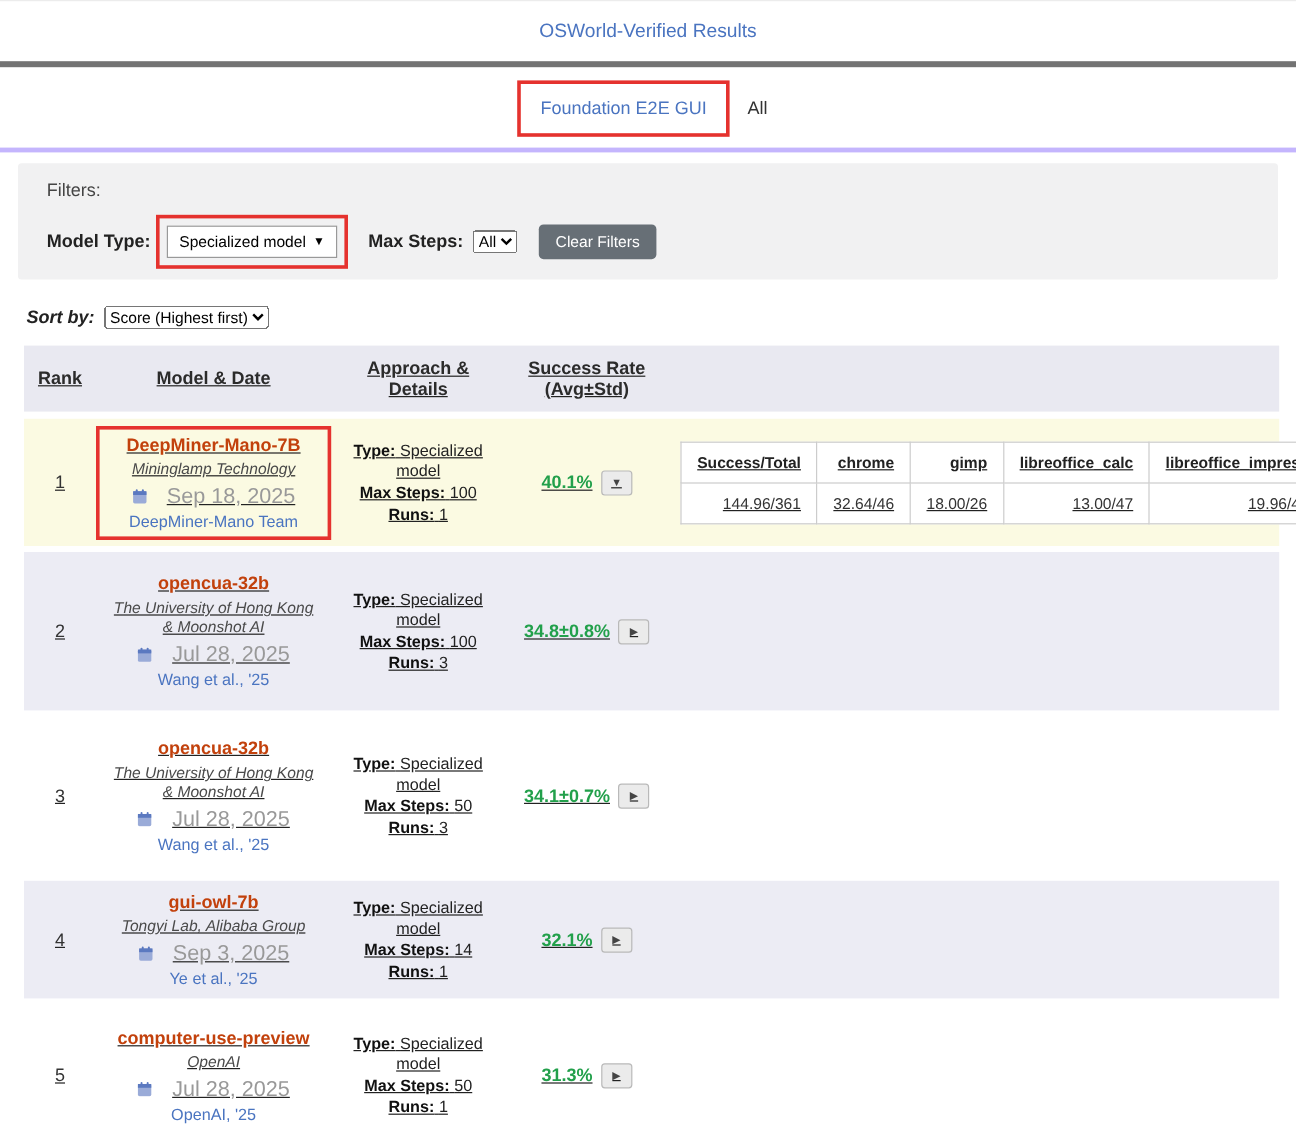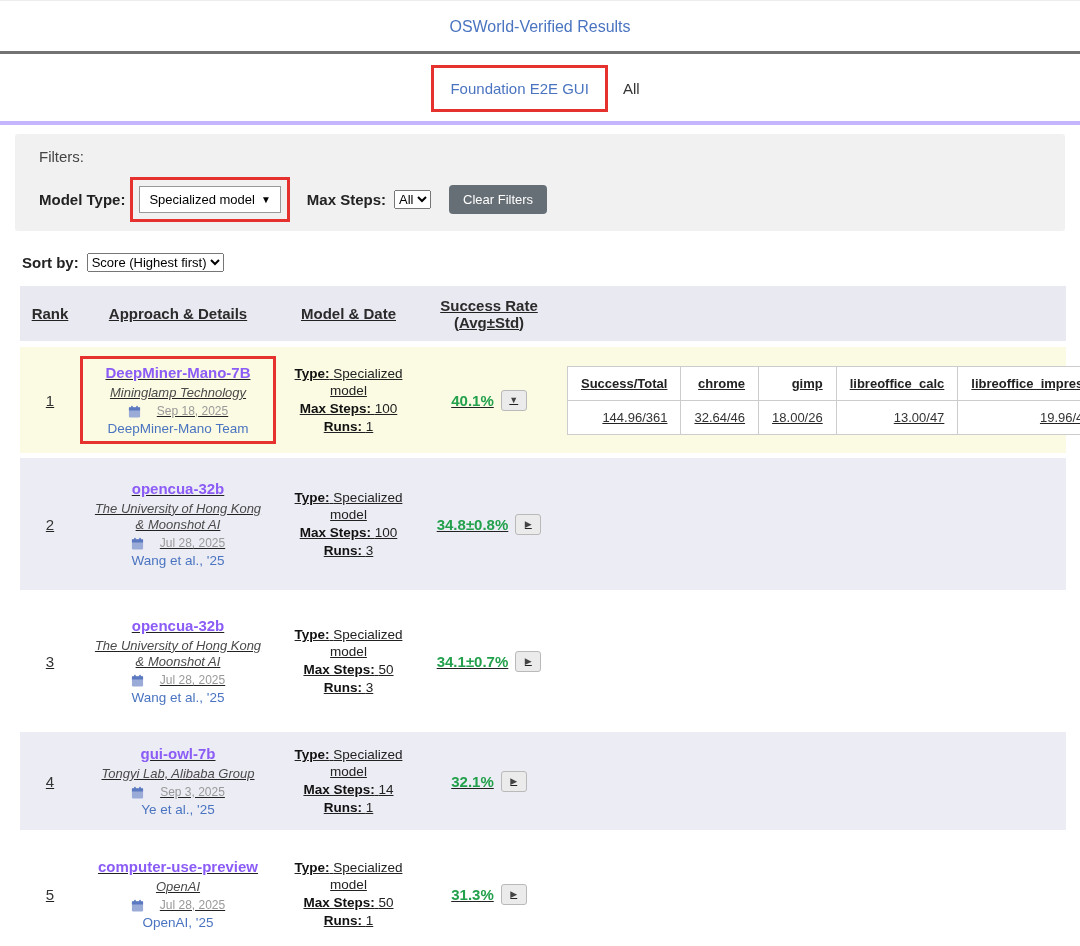--- a/index.html
+++ b/index.html
@@ -1,20 +1,20 @@
 <!DOCTYPE html>
 <html><head>
 <meta charset="utf-8">
 <style>
   * { margin:0; padding:0; box-sizing:border-box; }
   html,body { width:1080px; height:946px; overflow:hidden; background:#fff;
     font-family:"Liberation Sans","DejaVu Sans",sans-serif; color:#222; font-size:14px; }
 
   
-  .title-bar { text-align:center; padding:17px 0 15px; border-top:1px solid #ececec; border-bottom:3px solid #737373; }
+  .title-bar { text-align:center; padding:17px 0 15px; border-top:1px solid #ececec; border-bottom:5px solid #737373; }
   .title-link { color:#4a74c0; font-size:16px; text-decoration:none; cursor:pointer; }
 
   
   .tab-bar { display:flex; justify-content:center; align-items:center; gap:12px; padding:14px 0 12px; border-bottom:4px solid #c4b5fd; }
   .tab { font-size:15px; color:#333; cursor:pointer; padding:12px 6px; }
   .tab-active { color:#4a74c0; padding:12px 16px; outline:3px solid #e5322e; }
 
   
   .filters-panel { margin:9px 15px 0; background:#f1f1f2; border-radius:3px; padding:14px 24px 17px; }
   .filters-heading { font-size:15px; color:#444; }
@@ -23,43 +23,43 @@
   .modeltype-btn { background:#fff; border:1px solid #999; font-size:13px; padding:5px 9px; cursor:pointer;
     outline:3px solid #e5322e; outline-offset:6px; margin:0 26px 0 14px; display:inline-flex; align-items:center; gap:6px;
     font-family:"Liberation Sans",sans-serif; }
   .modeltype-btn .caret { font-size:10px; }
   select { font-size:13px; font-family:"Liberation Sans",sans-serif; margin-left:8px; }
   .clear-btn { margin-left:18px; background:#676f76; color:#fff; border:none; border-radius:4px;
     font-size:13px; padding:7px 14px; cursor:pointer; font-family:"Liberation Sans",sans-serif; }
 
   
   .sort-row { display:flex; align-items:center; margin:22px 0 14px 22px; }
-  .sort-row .flt-label { font-size:15px; }
+  .sort-row .flt-label { font-size:15px;font-style:italic; }
 
   
   .lb { margin:0 14px 0 20px;text-decoration:underline; }
   .t-grid { display:grid; grid-template-columns:60px 196px 145px 136px 1fr; align-items:center; }
   .t-head { background:#e9e9f1; min-height:55px; font-weight:700; font-size:15px; color:#2b2b2b; margin-bottom:6px; }
   .t-head .cell { text-align:center; padding:8px 4px; }
   .t-row { margin-bottom:5px; }
   .bg-yellow { background:#fbfae2; }
   .bg-lav { background:#ececf4; }
   .bg-white { background:#fff; }
   .row-1 { min-height:106px; }
   .row-2, .row-3 { min-height:132px; }
   .row-4 { min-height:98px; }
   .row-5 { min-height:118px; }
 
   .rank-cell { text-align:center; font-size:15px; color:#333; }
   .model-cell { text-align:center; padding:0 3px; }
   .model-inner { padding:5px 6px; }
   .annotated { outline:3px solid #e5322e; }
-  .model-name { font-weight:700; font-size:15px; color:#8b5cf6; line-height:1.25; }
+  .model-name { font-weight:700; font-size:15px; color:#c2410c; line-height:1.25; }
   .model-org { font-style:italic; font-size:13px; color:#4a4a4a; margin-top:2px; line-height:1.25; }
-  .model-date { font-size:12px; color:#999; margin-top:3px; display:flex; justify-content:center; align-items:center; gap:16px; }
+  .model-date { font-size:18px; color:#999; margin-top:3px; display:flex; justify-content:center; align-items:center; gap:16px; }
   .model-link { color:#4a74c0; font-size:13.5px; margin-top:3px; display:inline-block; cursor:pointer; text-decoration:none; }
 
   .approach-cell { text-align:center; font-size:13.5px; color:#222; padding:0 6px; line-height:1.3; }
   .approach-cell b { font-weight:700; color:#111; }
 
   .success-cell { display:flex; justify-content:center; align-items:center; gap:7px; }
   .score { color:#22a04b; font-weight:700; font-size:15px; white-space:nowrap; }
   .toggle { width:26px; height:21px; background:#ebebeb; border:1px solid #b9b9b9; border-radius:3px;
     font-size:9px; color:#444; cursor:pointer; display:inline-flex; align-items:center; justify-content:center; }
 
@@ -102,22 +102,22 @@
   <span class="flt-label">Sort by:</span>
   <select>
     <option>Score (Highest first)</option>
   </select>
 </div>
 
 <div class="lb">
 
   <div class="t-grid t-head">
     <div class="cell">Rank</div>
+    <div class="cell">Model &amp; Date</div>
     <div class="cell">Approach &amp; Details</div>
-    <div class="cell">Model &amp; Date</div>
     <div class="cell">Success Rate (Avg±Std)</div>
     <div class="cell"></div>
   </div>
 
   <div class="t-grid t-row row-1 bg-yellow">
     <div class="rank-cell">1</div>
     <div class="model-cell">
       <div class="model-inner annotated">
         <div class="model-name">DeepMiner-Mano-7B</div>
         <div class="model-org">Mininglamp Technology</div>

